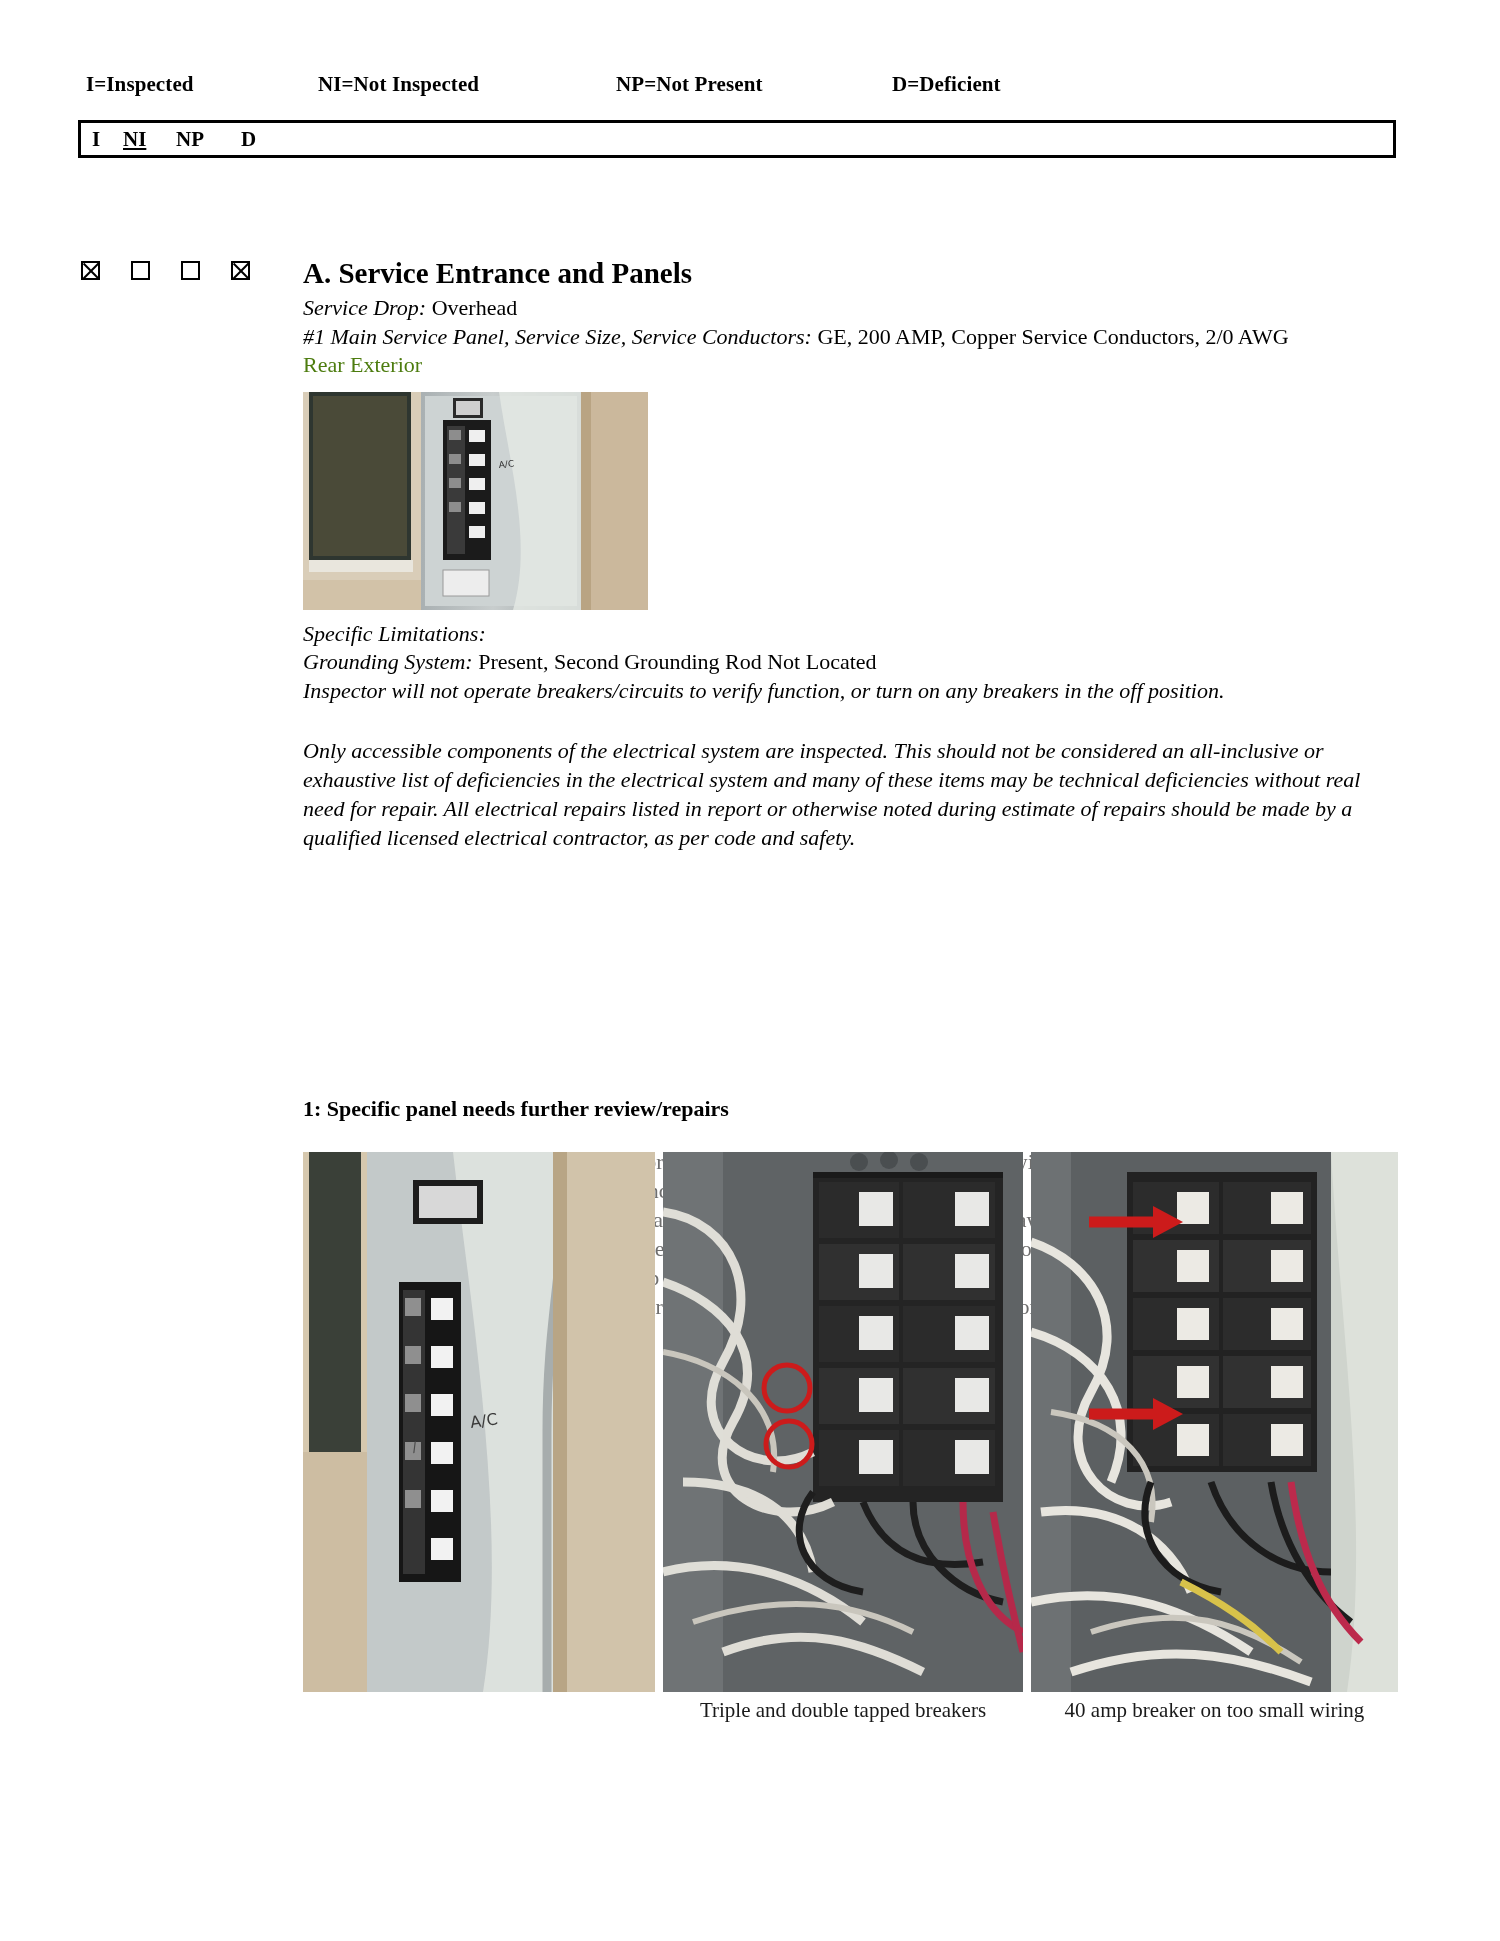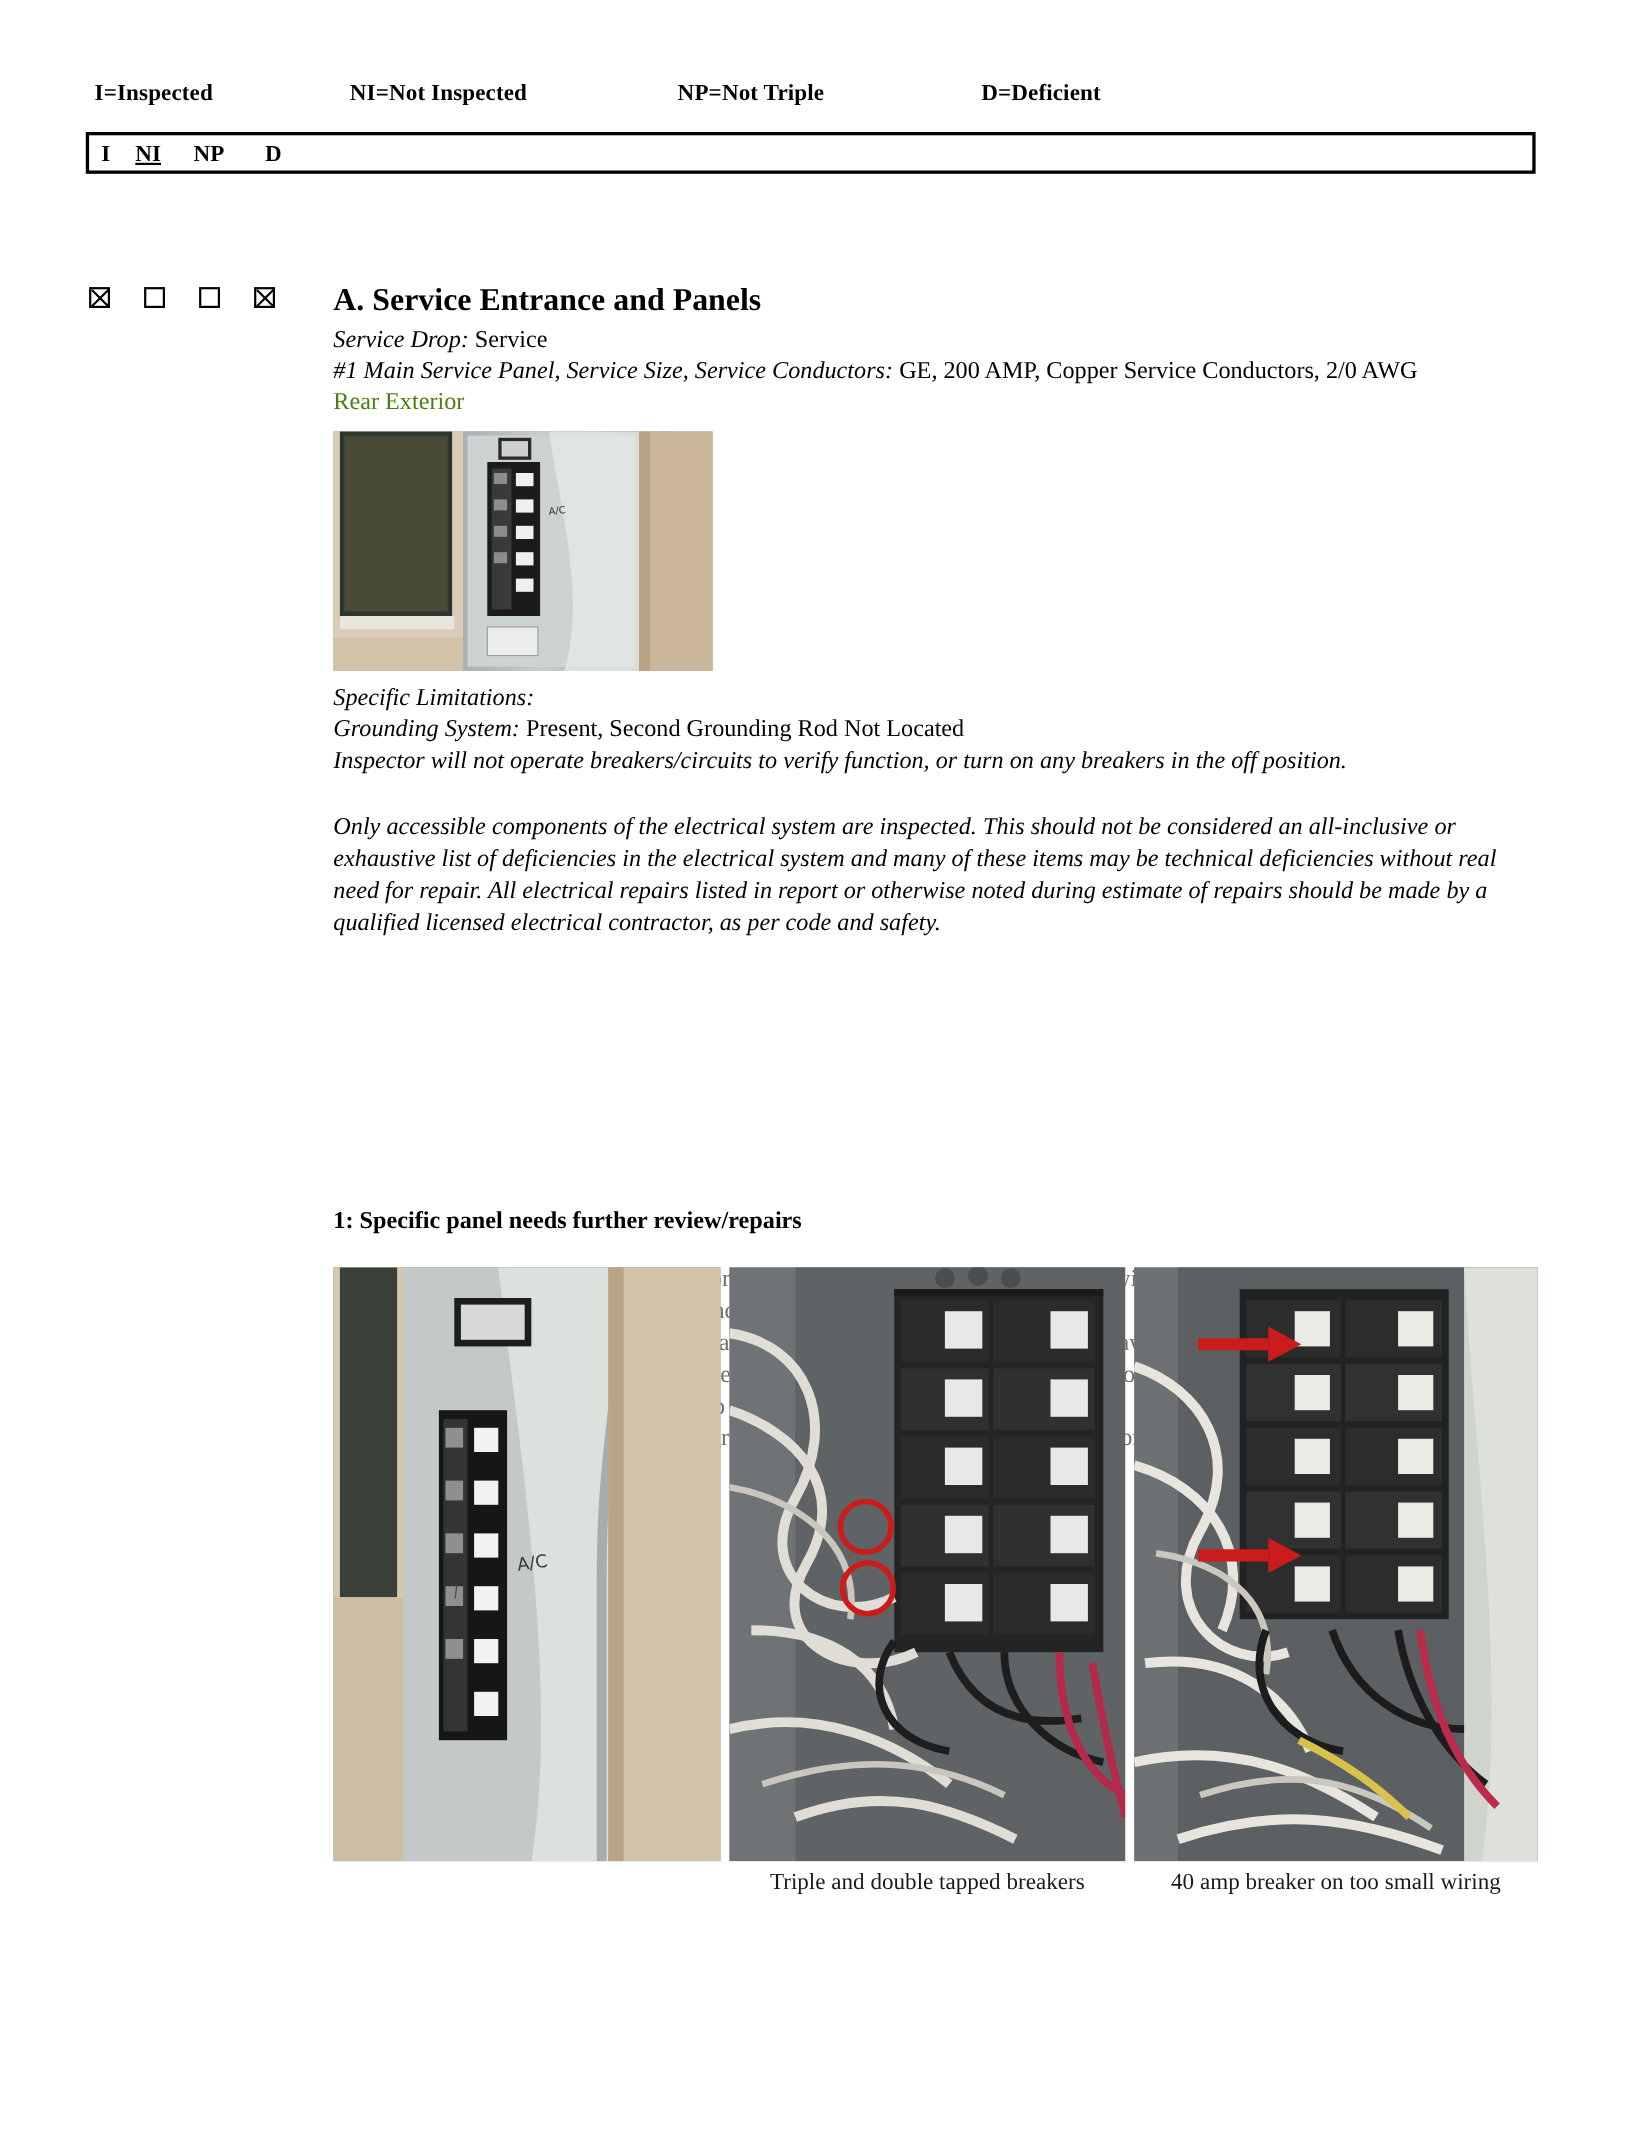--- a/index.html
+++ b/index.html
@@ -231,21 +231,21 @@
   }
 </style>
 </head>
 <body>
 
 <div class="page">
 
   <div class="legend">
     <span class="l0">I=Inspected</span>
     <span class="l1">NI=Not Inspected</span>
-    <span class="l2">NP=Not Triple</span>
+    <span class="l2">NP=Not Present</span>
     <span class="l3">D=Deficient</span>
   </div>
 
   <div class="colbox">
     <span class="ch c0">I</span>
     <span class="ch c1">NI</span>
     <span class="ch c2">NP</span>
     <span class="ch c3">D</span>
   </div>
 
@@ -254,21 +254,21 @@
     <span class="cb k0 checked"></span>
     <span class="cb k1"></span>
     <span class="cb k2"></span>
     <span class="cb k3 checked"></span>
   </div>
 
   <div class="content">
 
     <div class="item-title">A. Service Entrance and Panels</div>
 
-    <p class="field"><span class="lbl">Service Drop:</span><span> Service</span></p>
+    <p class="field"><span class="lbl">Service Drop:</span><span> Overhead</span></p>
 
     <p class="field"><span class="lbl">#1 Main Service Panel, Service Size, Service Conductors:</span><span> GE, 200 AMP, Copper Service Conductors, 2/0 AWG</span></p>
 
     <p class="gray-note">Rear Exterior</p>
 
     <div class="photo-main">
       <svg viewBox="0 0 345 218" width="345" height="218" preserveAspectRatio="none">
         <defs>
           <linearGradient id="gpanel" x1="0" y1="0" x2="1" y2="0">
             <stop offset="0%" stop-color="#a9b0b2"></stop>

